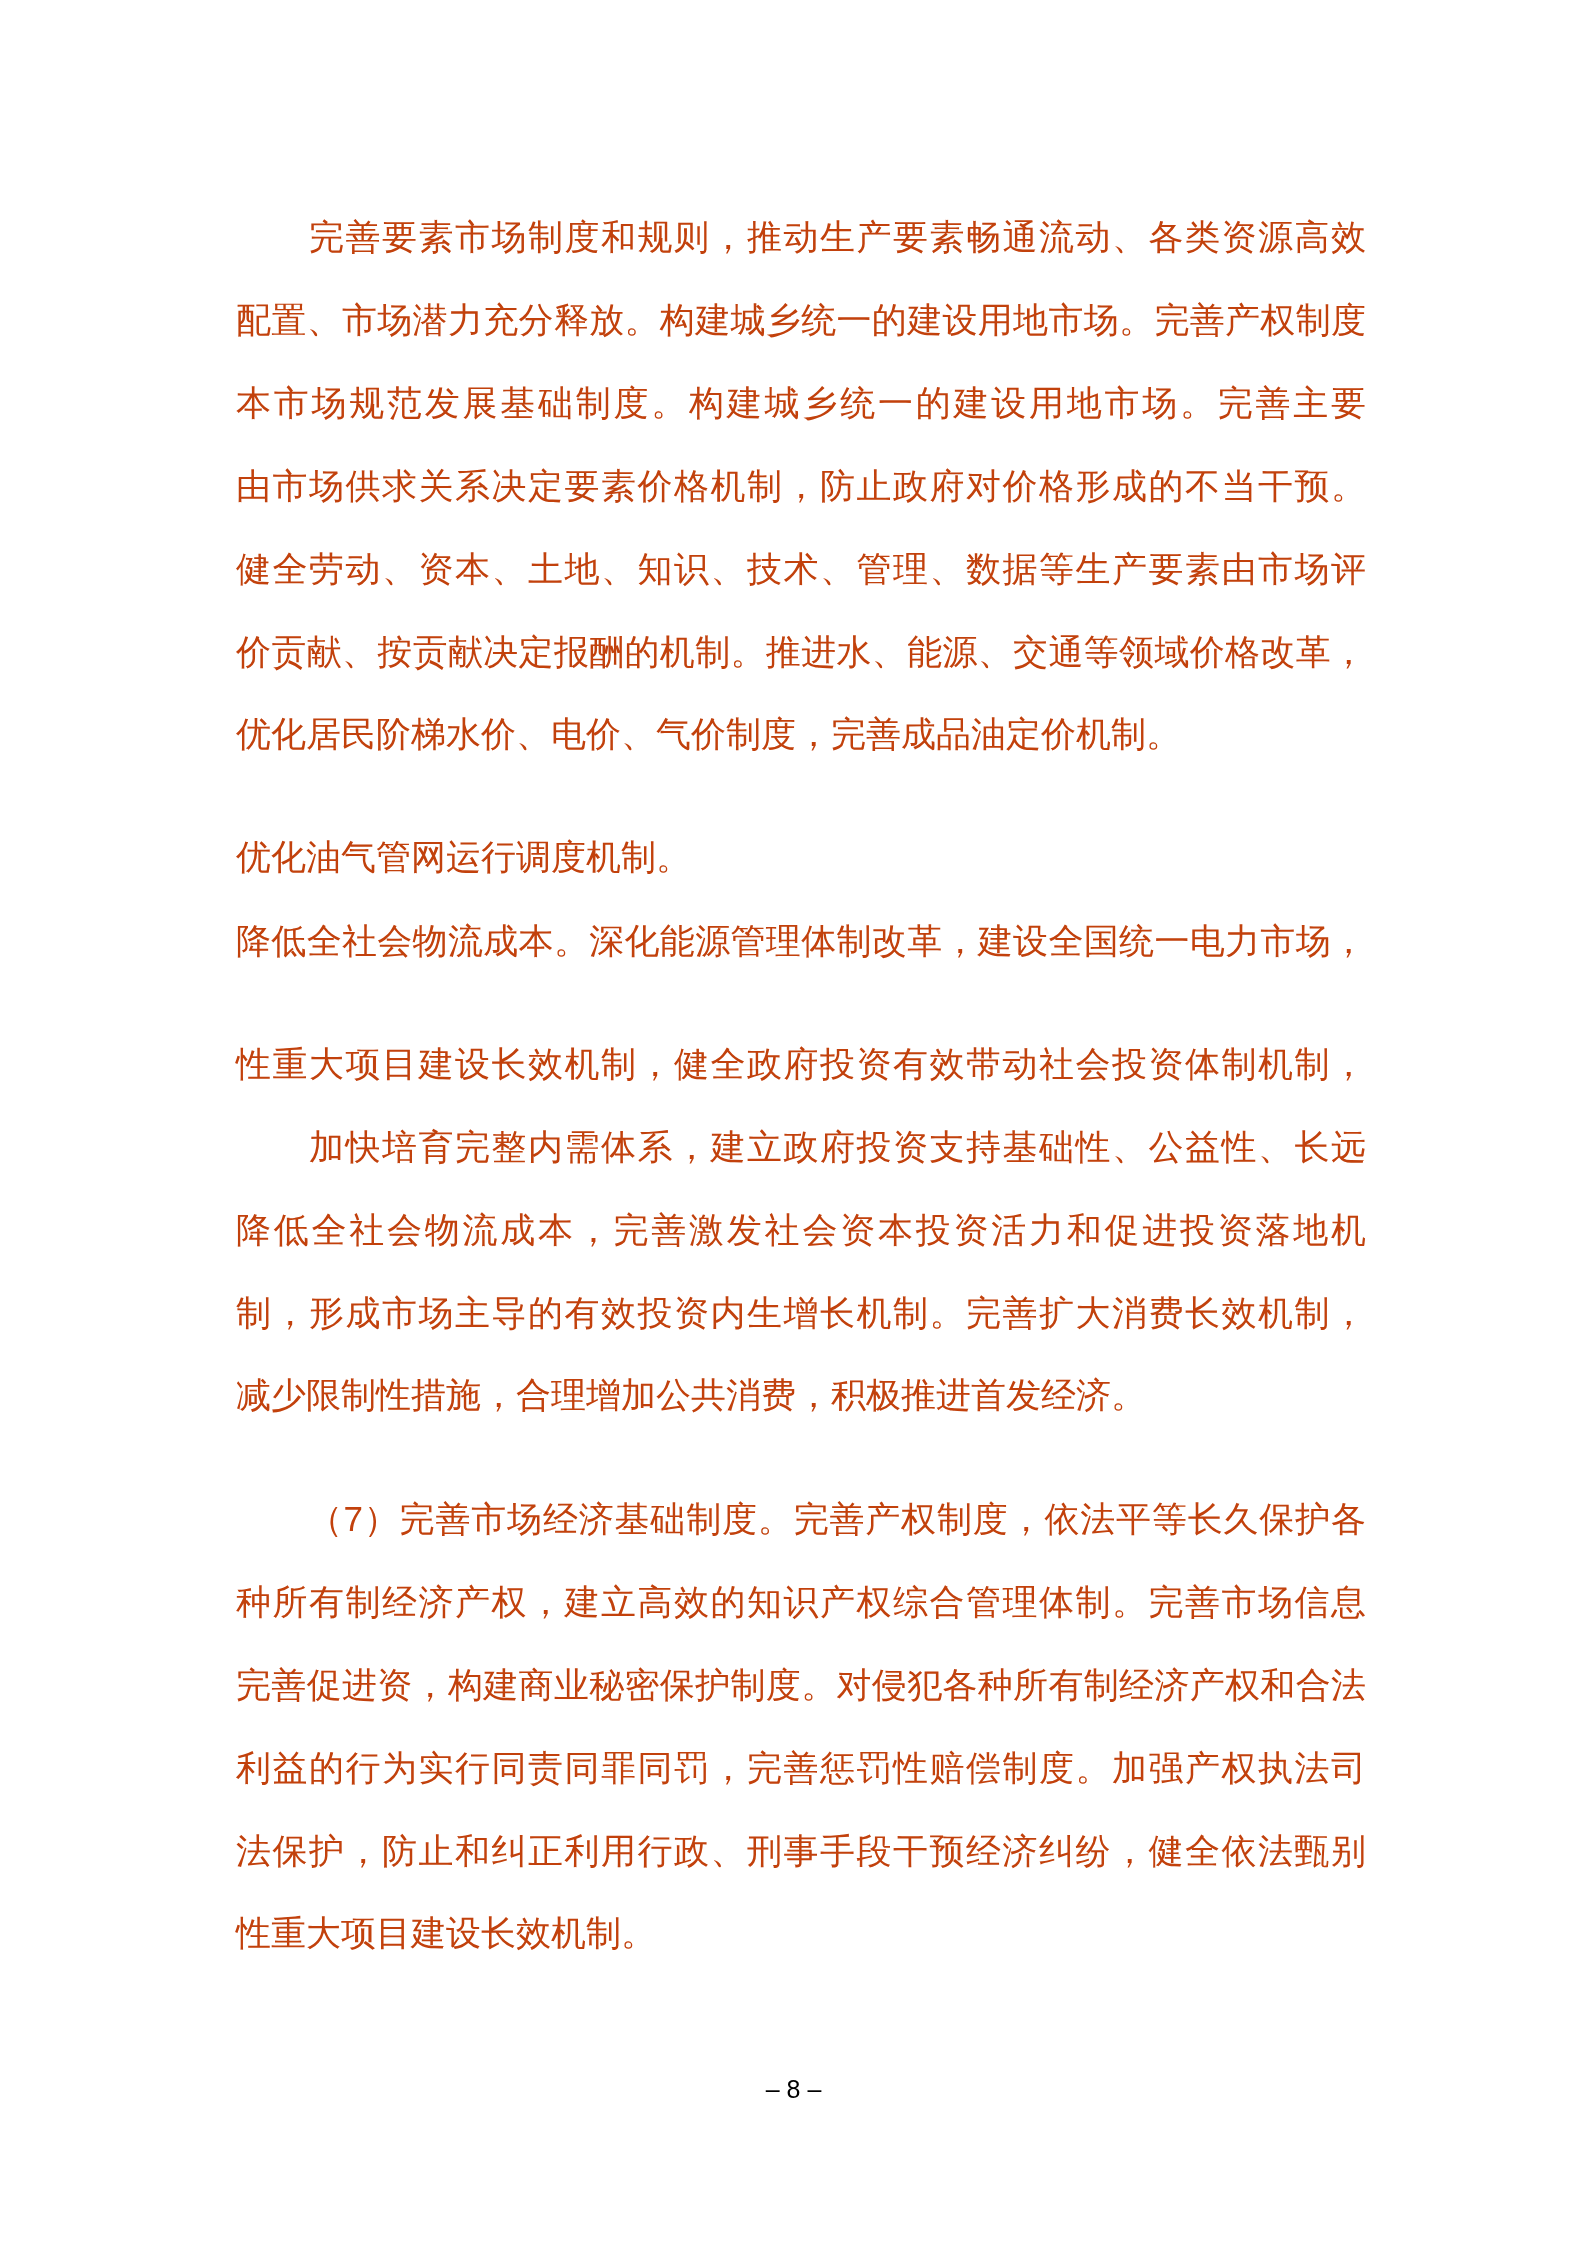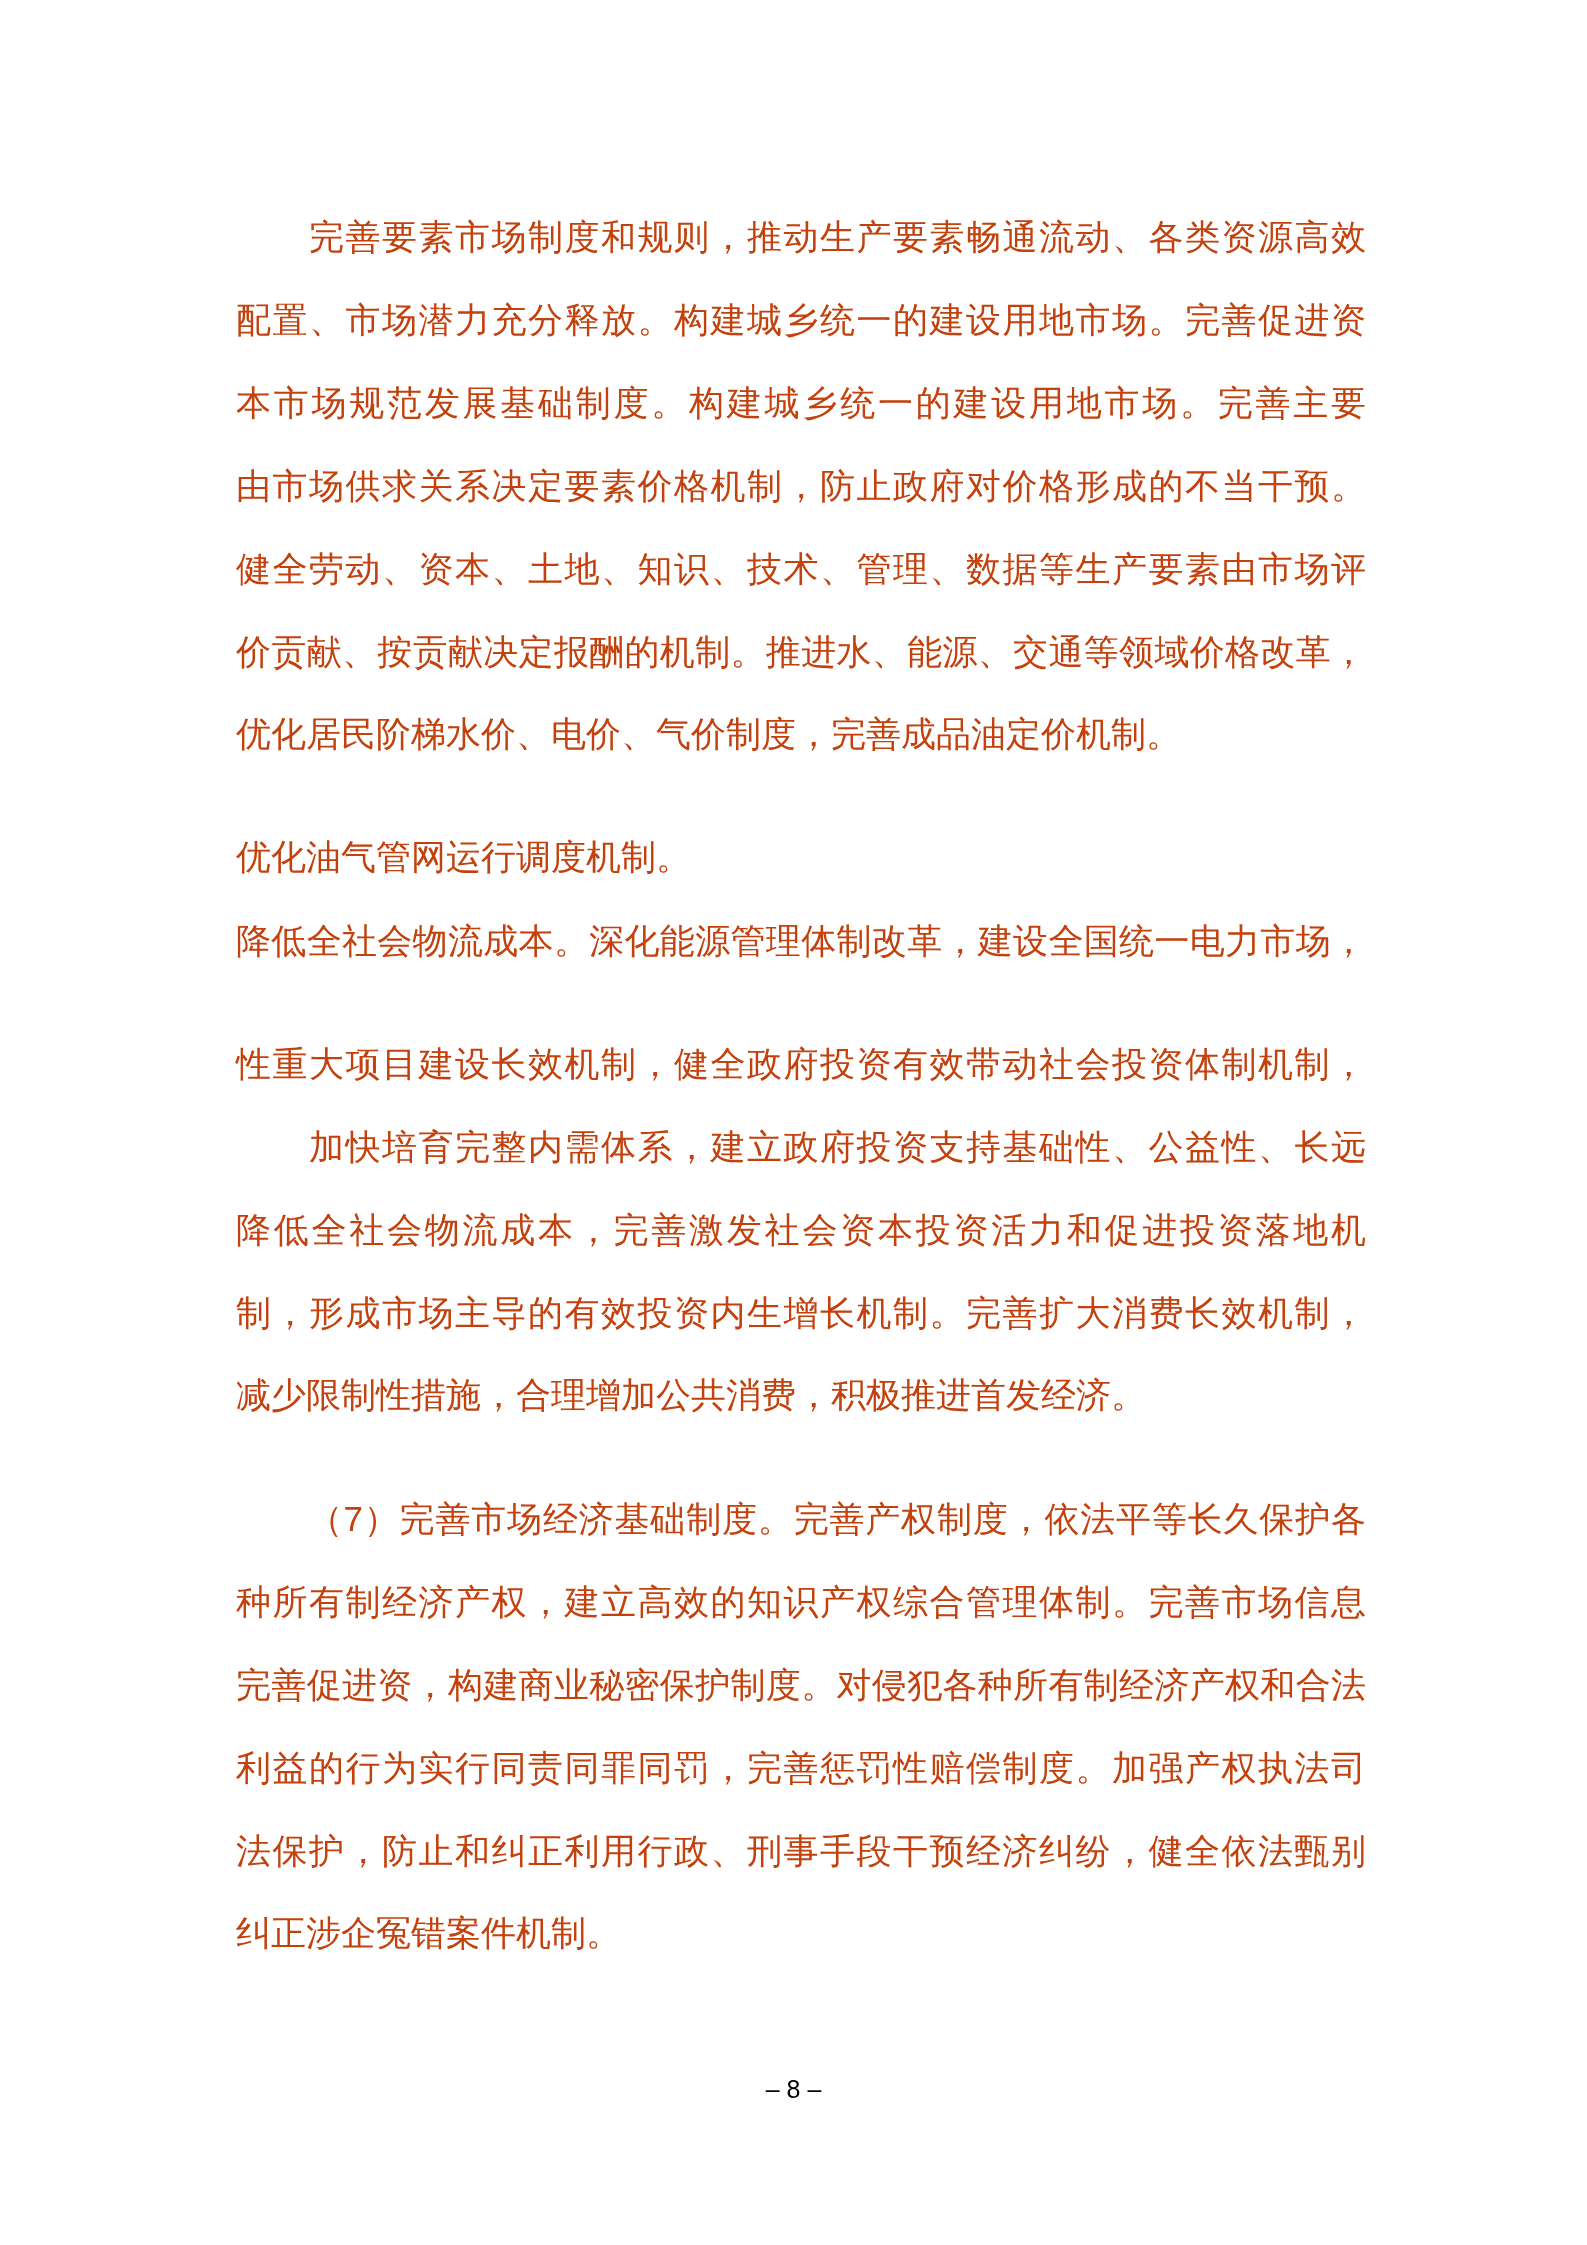--- a/index.html
+++ b/index.html
@@ -52,21 +52,21 @@
     font-family: "Liberation Sans", "DejaVu Sans", sans-serif;
   }
 </style>
 </head>
 <body>
 
 <div class="page">
   <div class="doc-body">
       <div class="para">
         <div class="line">　　完善要素市场制度和规则，推动生产要素畅通流动、各类资源高效</div>
-        <div class="line">配置、市场潜力充分释放。构建城乡统一的建设用地市场。完善促进资</div>
+        <div class="line">配置、市场潜力充分释放。构建城乡统一的建设用地市场。完善产权制度</div>
         <div class="line">本市场规范发展基础制度。构建城乡统一的建设用地市场。完善主要</div>
         <div class="line">由市场供求关系决定要素价格机制，防止政府对价格形成的不当干预。</div>
         <div class="line">健全劳动、资本、土地、知识、技术、管理、数据等生产要素由市场评</div>
         <div class="line">价贡献、按贡献决定报酬的机制。推进水、能源、交通等领域价格改革，</div>
         <div class="line last">优化居民阶梯水价、电价、气价制度，完善成品油定价机制。</div>
       </div>
       <div class="para">
         <div class="line last">优化油气管网运行调度机制。</div>
         <div class="line">降低全社会物流成本。深化能源管理体制改革，建设全国统一电力市场，</div>
       </div>
@@ -76,17 +76,17 @@
         <div class="line">降低全社会物流成本，完善激发社会资本投资活力和促进投资落地机</div>
         <div class="line">制，形成市场主导的有效投资内生增长机制。完善扩大消费长效机制，</div>
         <div class="line last">减少限制性措施，合理增加公共消费，积极推进首发经济。</div>
       </div>
       <div class="para">
         <div class="line">　　（7）完善市场经济基础制度。完善产权制度，依法平等长久保护各</div>
         <div class="line">种所有制经济产权，建立高效的知识产权综合管理体制。完善市场信息</div>
         <div class="line">完善促进资，构建商业秘密保护制度。对侵犯各种所有制经济产权和合法</div>
         <div class="line">利益的行为实行同责同罪同罚，完善惩罚性赔偿制度。加强产权执法司</div>
         <div class="line">法保护，防止和纠正利用行政、刑事手段干预经济纠纷，健全依法甄别</div>
-        <div class="line last">纠正涉企冤错案件机制。</div>
+        <div class="line last">性重大项目建设长效机制。</div>
       </div>
     </div>
   <div class="page-number">– 8 –</div>
 </div>
 
 </body></html>

